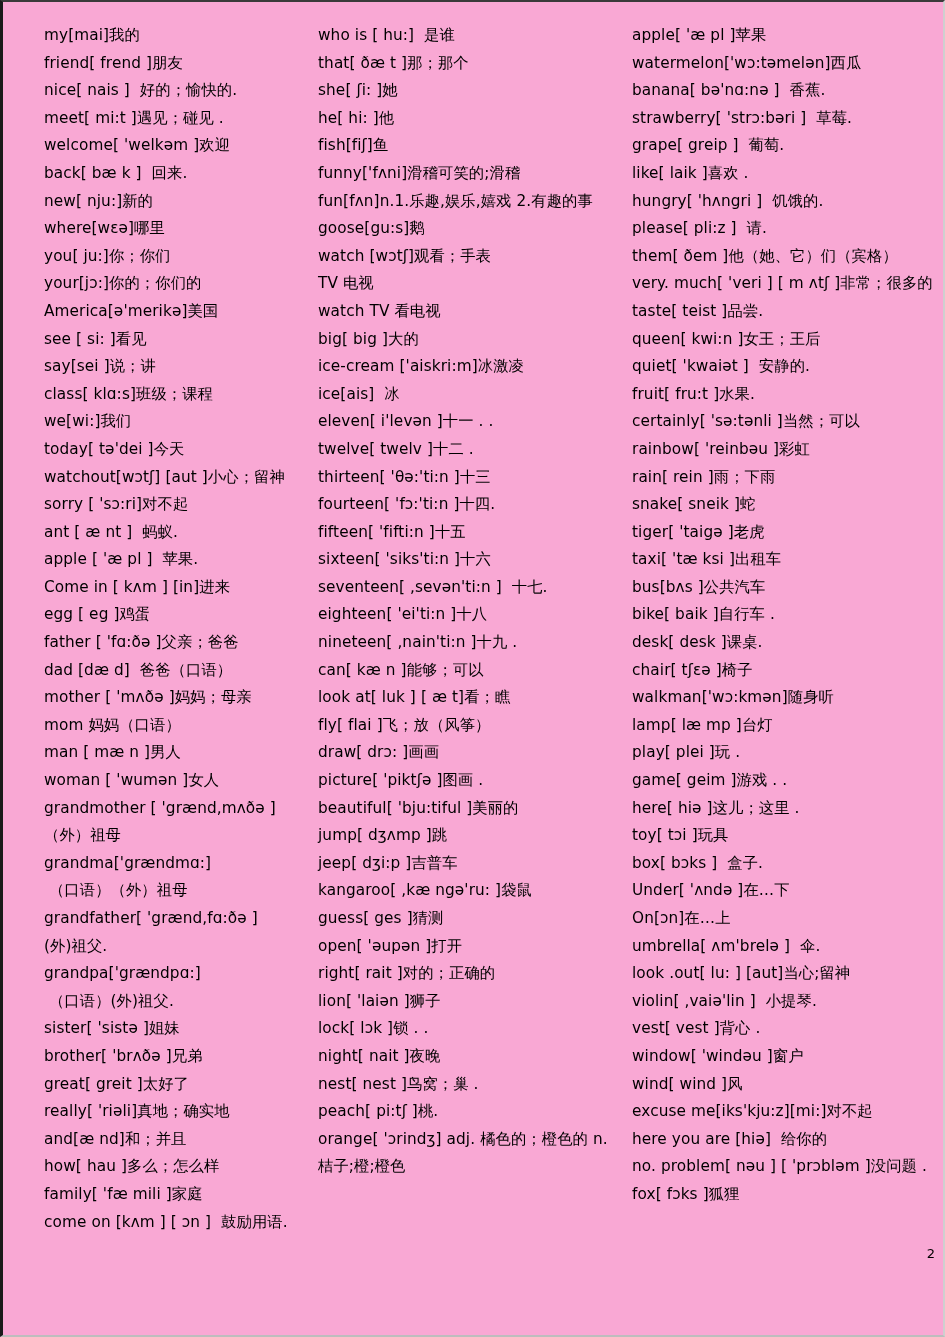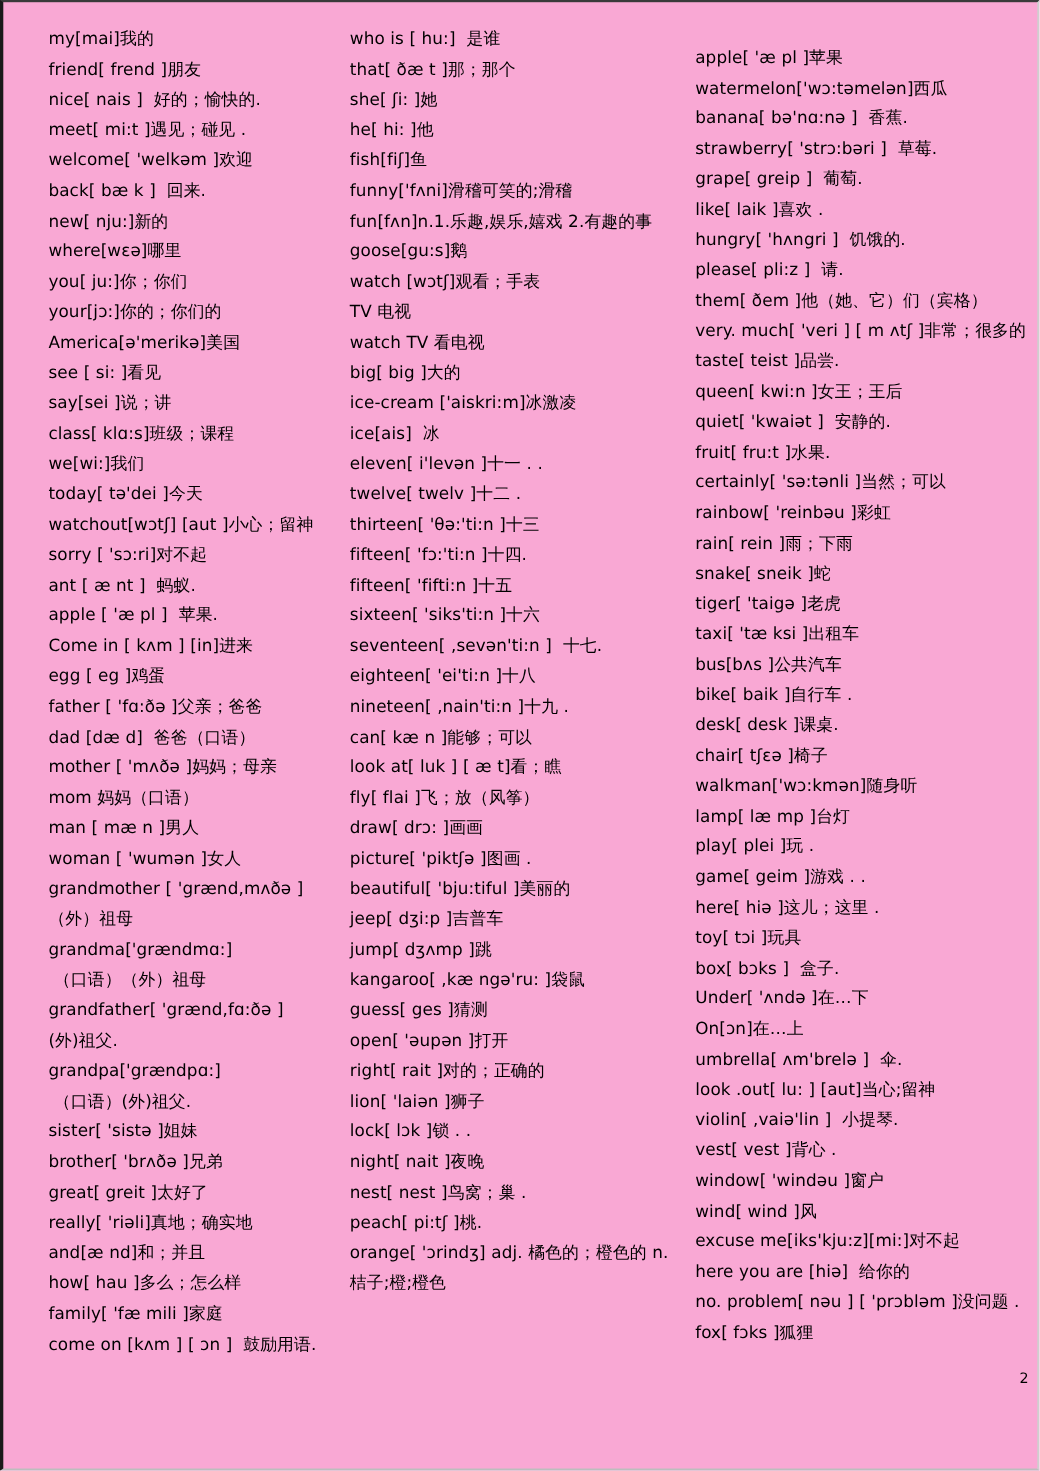--- a/index.html
+++ b/index.html
@@ -37,21 +37,21 @@
     width: 945px;
     display: flex;
     flex-direction: row;
     align-items: flex-start;
   }
   .col {
     box-sizing: border-box;
   }
   .col-1 { width: 310px; padding-left: 44px; padding-right: 6px; }
   .col-2 { width: 310px; padding-left: 8px; padding-right: 6px; }
-  .col-3 { width: 325px; padding-left: 12px; padding-right: 6px; margin-top: 17px; }
+  .col-3 { width: 325px; padding-left: 12px; padding-right: 6px; }
 
   .entry {
     font-size: 15.3px;
     line-height: 27.6px;
     color: #000000;
     white-space: pre-wrap;
     word-break: break-word;
     letter-spacing: 0.1px;
   }
   .page-num {
@@ -126,34 +126,34 @@
         <div class="entry">goose[gu:s]鹅</div>
         <div class="entry">watch [wɔtʃ]观看；手表</div>
         <div class="entry">TV 电视</div>
         <div class="entry">watch TV 看电视</div>
         <div class="entry">big[ big ]大的</div>
         <div class="entry">ice-cream ['aiskri:m]冰激凌</div>
         <div class="entry">ice[ais]  冰</div>
         <div class="entry">eleven[ i'levən ]十一 . .</div>
         <div class="entry">twelve[ twelv ]十二 .</div>
         <div class="entry">thirteen[ 'θə:'ti:n ]十三</div>
-        <div class="entry">fifteen[ 'fɔ:'ti:n ]十四.</div>
+        <div class="entry">fourteen[ 'fɔ:'ti:n ]十四.</div>
         <div class="entry">fifteen[ 'fifti:n ]十五</div>
         <div class="entry">sixteen[ 'siks'ti:n ]十六</div>
         <div class="entry">seventeen[ ,sevən'ti:n ]  十七.</div>
         <div class="entry">eighteen[ 'ei'ti:n ]十八</div>
         <div class="entry">nineteen[ ,nain'ti:n ]十九 .</div>
         <div class="entry">can[ kæ n ]能够；可以</div>
         <div class="entry">look at[ luk ] [ æ t]看；瞧</div>
         <div class="entry">fly[ flai ]飞；放（风筝）</div>
         <div class="entry">draw[ drɔ: ]画画</div>
         <div class="entry">picture[ 'piktʃə ]图画 .</div>
         <div class="entry">beautiful[ 'bju:tiful ]美丽的</div>
+        <div class="entry">jump[ dʒʌmp ]跳</div>
         <div class="entry">jeep[ dʒi:p ]吉普车</div>
-        <div class="entry">jump[ dʒʌmp ]跳</div>
         <div class="entry">kangaroo[ ,kæ ngə'ru: ]袋鼠</div>
         <div class="entry">guess[ ges ]猜测</div>
         <div class="entry">open[ 'əupən ]打开</div>
         <div class="entry">right[ rait ]对的；正确的</div>
         <div class="entry">lion[ 'laiən ]狮子</div>
         <div class="entry">lock[ lɔk ]锁 . .</div>
         <div class="entry">night[ nait ]夜晚</div>
         <div class="entry">nest[ nest ]鸟窝；巢 .</div>
         <div class="entry">peach[ pi:tʃ ]桃.</div>
         <div class="entry">orange[ 'ɔrindʒ] adj. 橘色的；橙色的 n.桔子;橙;橙色</div>

